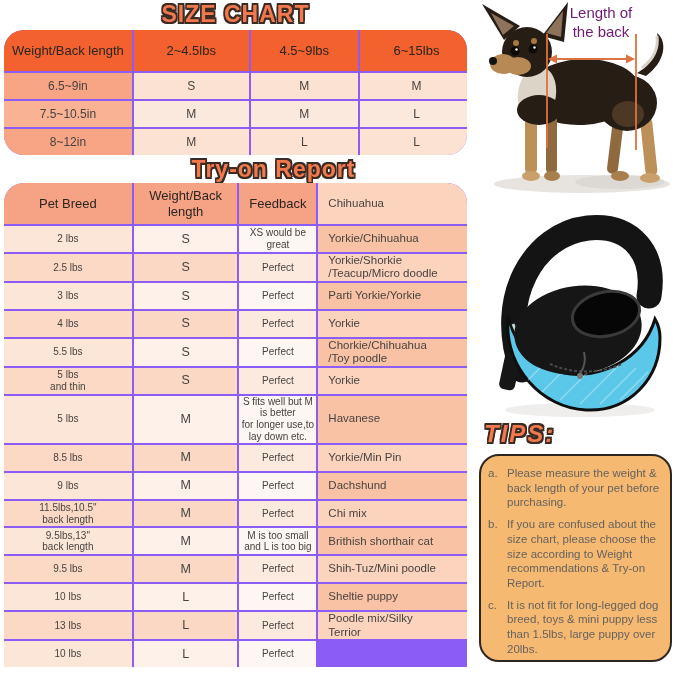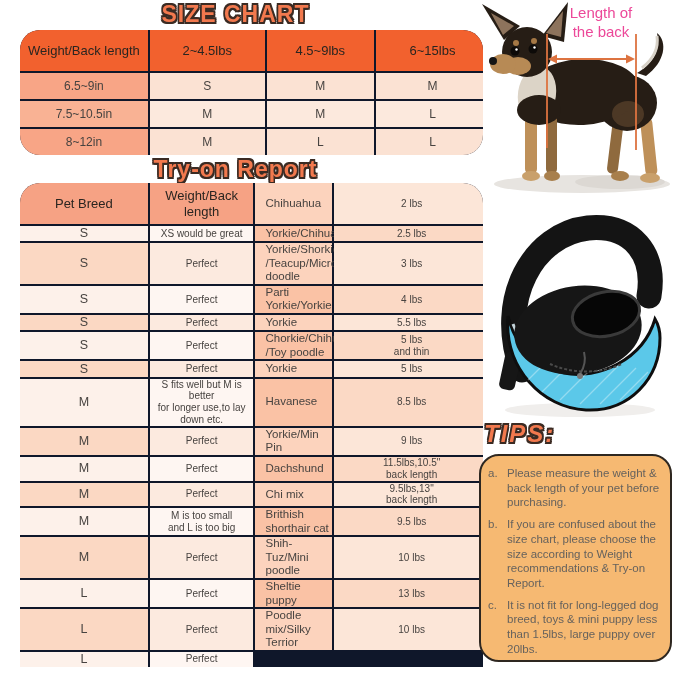--- a/index.html
+++ b/index.html
@@ -10,25 +10,25 @@
   
   .bubble{
     font-weight:800;color:#F2794E;letter-spacing:1px;
     text-shadow:
       -1.6px -1.6px 0 #3B2B23, 1.6px -1.6px 0 #3B2B23,
       -1.6px  1.6px 0 #3B2B23, 1.6px  1.6px 0 #3B2B23,
        0 -1.6px 0 #3B2B23, 0 1.6px 0 #3B2B23,
       -1.6px 0 0 #3B2B23, 1.6px 0 0 #3B2B23;
   }
   .size-title{position:absolute;left:0;top:1px;width:471px;text-align:center;font-size:23px;}
-  .tryon-title{position:absolute;left:0;top:156px;width:471px;text-align:center;font-size:23px;}
+  .tryon-title{position:absolute;left:0;top:156px;width:471px;text-align:center;font-size:23px;padding-left:38px;}
   .tips-title{position:absolute;left:484px;top:420px;font-size:24px;letter-spacing:2px;font-style:italic;}
 
   
-  .grid{position:absolute;left:4px;display:grid;gap:2px;background:#0f172a;overflow:hidden;margin-left:16px;}
+  .grid{position:absolute;left:4px;display:grid;gap:2px;background:#8b5cf6;overflow:hidden;}
   #size-table{top:30px;width:463px;height:125px;border-radius:20px;
     grid-template-columns:27.6% 24.8% 23.2% 24.4%;grid-template-rows:41px 1fr 1fr 1fr;}
   #tryon-table{top:183px;width:463px;height:484px;border-radius:20px 20px 0 0;
     grid-template-columns:27.6% 22.4% 16.6% 33.4%;grid-template-rows:41px repeat(15,1fr);}
   .cell{display:flex;align-items:center;justify-content:center;text-align:center;
     font-size:12px;color:#474340;white-space:pre-line;line-height:1.18;}
   .hd{font-size:13px;color:#2A2520;}
   .sc-hd{background:#F2612E;}
   .to-hd{background:#F6A284;}
   .sc-label.odd{background:#F8A586;} .sc-label.even{background:#F9B294;}
@@ -40,21 +40,21 @@
   .even .to-c3{background:#FBD8C3;} .even .to-c4{background:#FCEADF;}
   .rowc{display:contents;}
   .to-c2,.to-c4{font-size:10px;}
   .to-c3{font-size:12.5px;}
 
   
   .dog-figure{position:absolute;left:470px;top:0;width:209px;height:200px;}
   .bag-figure{position:absolute;left:480px;top:202px;width:185px;height:218px;}
   .measure-label{
     position:absolute;left:545px;top:4px;width:112px;text-align:center;
-    color:#ec4899;font-size:15px;line-height:1.25;white-space:pre-line;
+    color:#701a75;font-size:15px;line-height:1.25;white-space:pre-line;
   }
   
   .tips-box{
     position:absolute;left:479px;top:454px;width:193px;height:208px;box-sizing:border-box;
     background:#F6B972;border:2.5px solid #2E2720;border-radius:20px;
     padding:10px 8px 6px 7px;
   }
   .tip-item{display:grid;grid-template-columns:16px 1fr;column-gap:3px;
     font-size:11.5px;line-height:1.28;color:#66625D;margin-bottom:7px;}
   .tip-label{text-align:left;}
@@ -81,20 +81,21 @@
       <div class="cell sc-label odd">8~12in</div>
       <div class="cell sc-val odd">M</div>
       <div class="cell sc-val odd">L</div>
       <div class="cell sc-val odd">L</div>
     </div>
 
   <div class="bubble tryon-title">Try-on Report</div>
   <div class="grid" id="tryon-table">
       <div class="cell hd to-hd">Pet Breed</div>
       <div class="cell hd to-hd">Weight/Back length</div>
+      <div class="cell hd to-hd">Feedback</div>
       <div class="rowc odd"><div class="cell to-c1">Chihuahua</div><div class="cell to-c2">2 lbs</div><div class="cell to-c3">S</div><div class="cell to-c4">XS would be great</div></div>
       <div class="rowc even"><div class="cell to-c1">Yorkie/Chihuahua</div><div class="cell to-c2">2.5 lbs</div><div class="cell to-c3">S</div><div class="cell to-c4">Perfect</div></div>
       <div class="rowc odd"><div class="cell to-c1">Yorkie/Shorkie
 /Teacup/Micro doodle</div><div class="cell to-c2">3 lbs</div><div class="cell to-c3">S</div><div class="cell to-c4">Perfect</div></div>
       <div class="rowc even"><div class="cell to-c1">Parti Yorkie/Yorkie</div><div class="cell to-c2">4 lbs</div><div class="cell to-c3">S</div><div class="cell to-c4">Perfect</div></div>
       <div class="rowc odd"><div class="cell to-c1">Yorkie</div><div class="cell to-c2">5.5 lbs</div><div class="cell to-c3">S</div><div class="cell to-c4">Perfect</div></div>
       <div class="rowc even"><div class="cell to-c1">Chorkie/Chihuahua
 /Toy poodle</div><div class="cell to-c2">5 lbs
 and thin</div><div class="cell to-c3">S</div><div class="cell to-c4">Perfect</div></div>
       <div class="rowc odd"><div class="cell to-c1">Yorkie</div><div class="cell to-c2">5 lbs</div><div class="cell to-c3">M</div><div class="cell to-c4">S fits well but M is better

